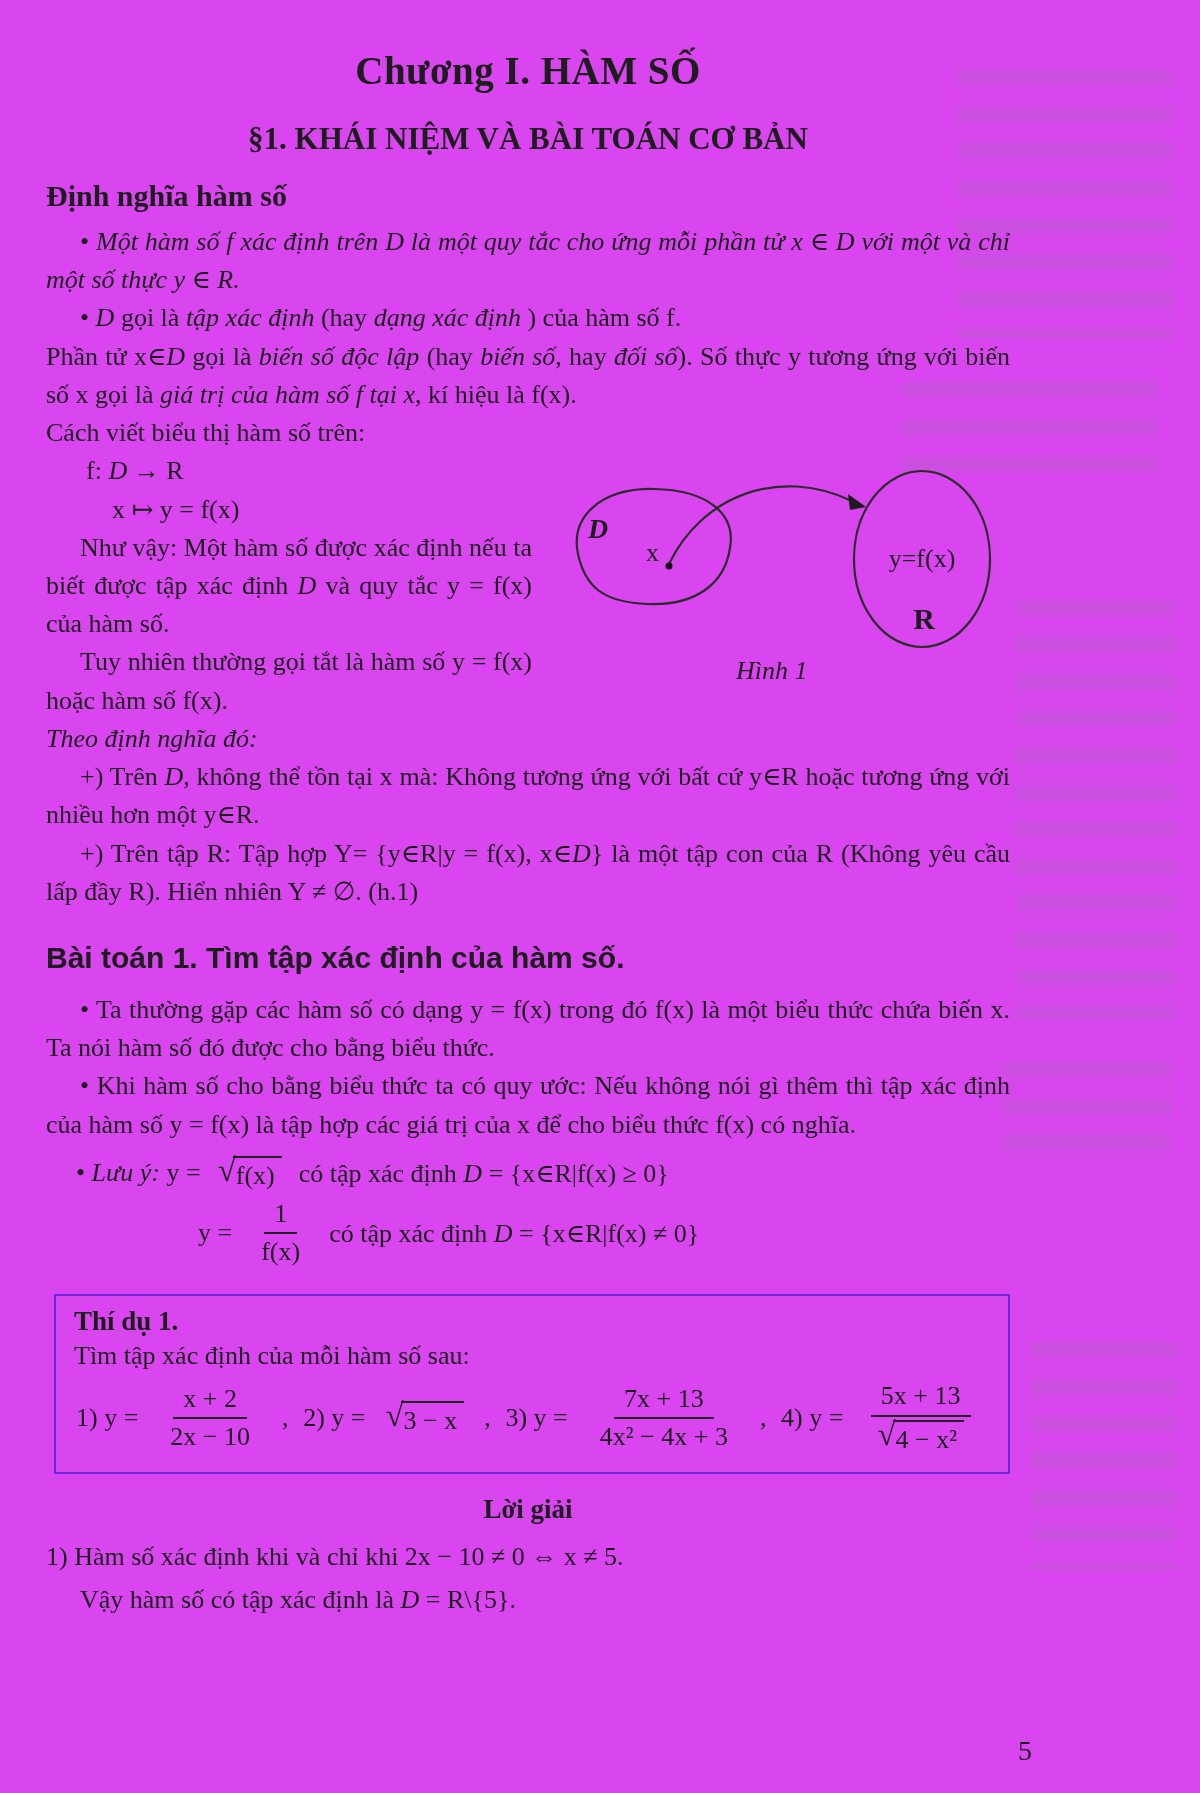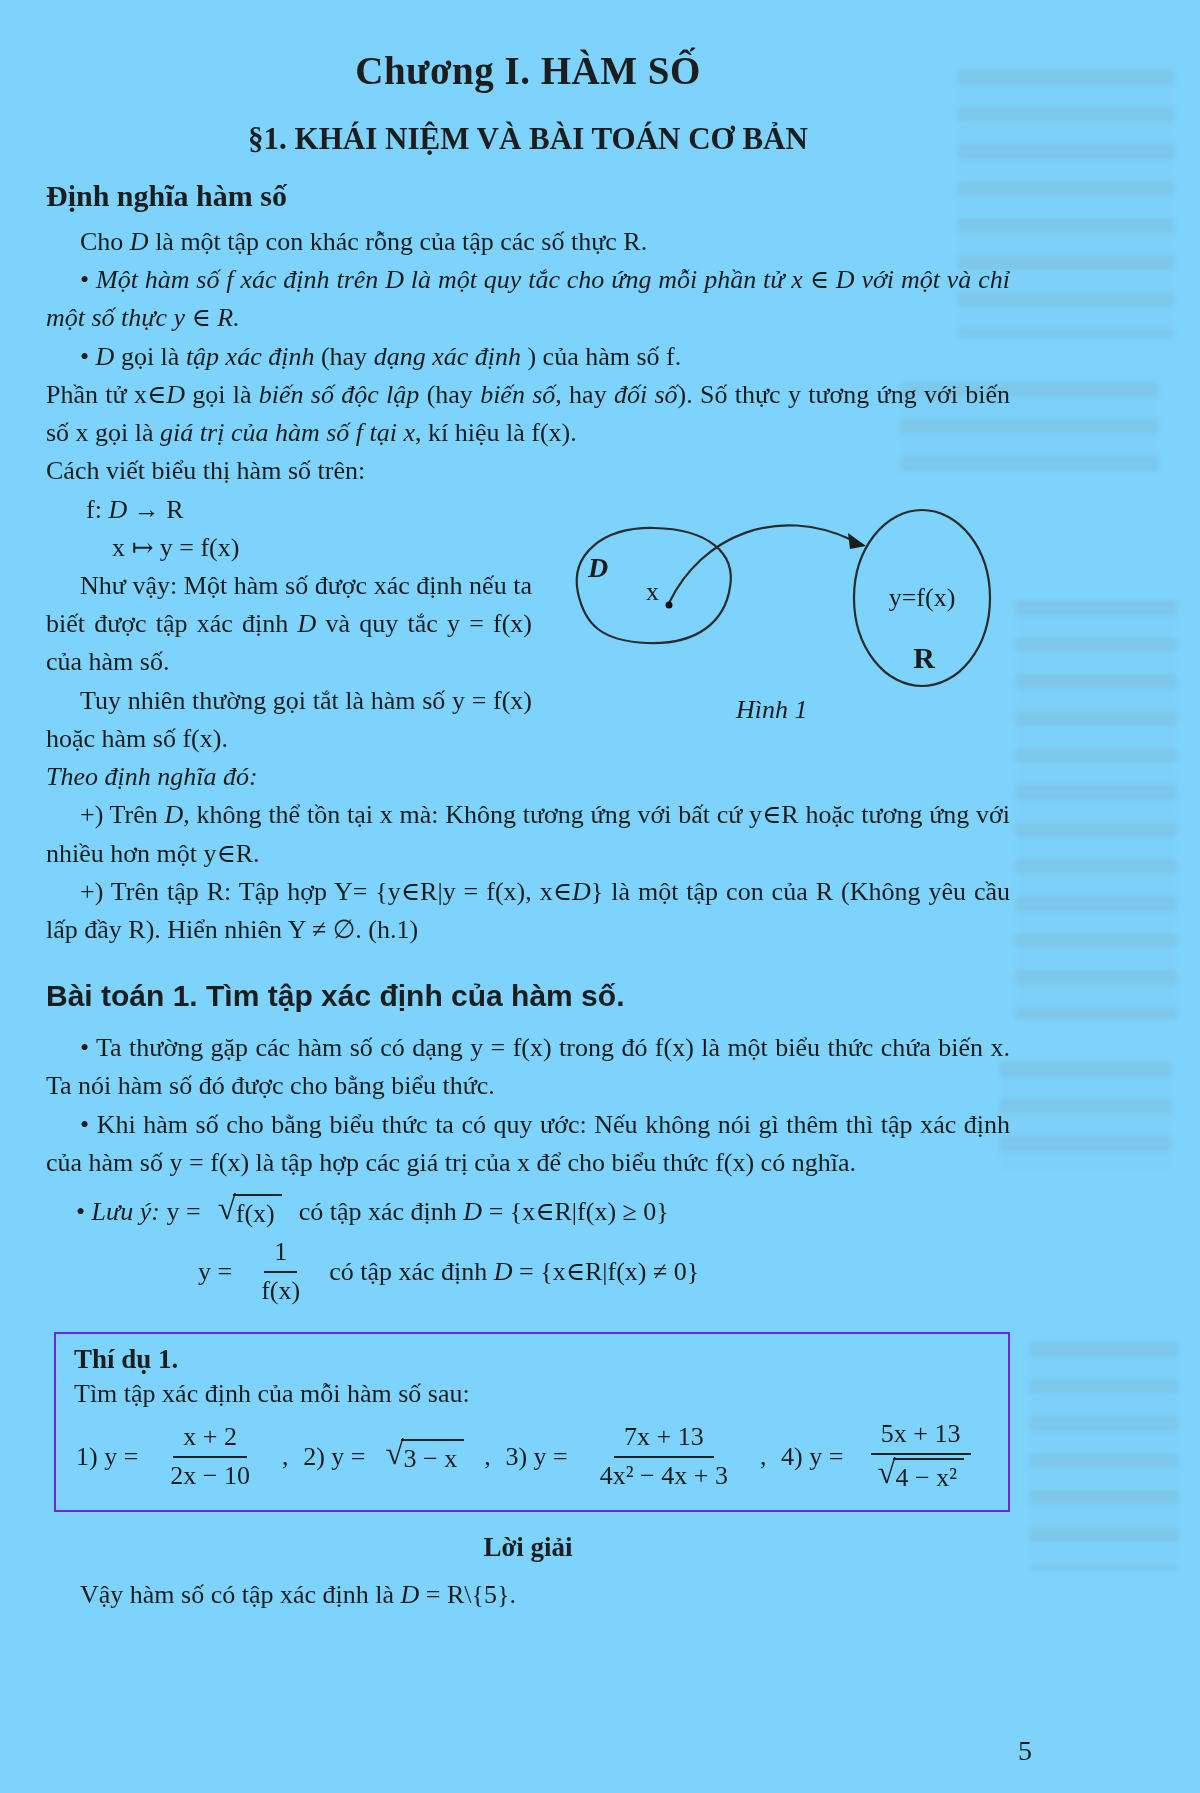--- a/index.html
+++ b/index.html
@@ -1,18 +1,18 @@
 <!DOCTYPE html>
 <html><head>
 <meta charset="utf-8">
 <style>
   html,body{margin:0;padding:0;}
   .page{
     width:1200px;height:1793px;position:relative;overflow:hidden;
-    background:#7dd3fc;color:#1d1d1d;
+    background:#d946ef;color:#1d1d1d;
     font-family:"Liberation Serif","DejaVu Serif",serif;
   }
   .content{position:relative;padding:44px 190px 0 46px;}
   .i{font-style:italic;}
   .chapter{text-align:center;font-size:39px;font-weight:bold;margin:4px 0 28px;letter-spacing:.5px;}
   .section{text-align:center;font-size:31px;font-weight:bold;margin:0 0 22px;}
   .defhead{font-size:30px;font-weight:bold;margin:0 0 10px;}
   p{margin:0;font-size:26px;line-height:1.47;text-align:justify;}
   .ind{text-indent:34px;}
   .fline1{margin-left:40px;text-align:left;}
@@ -60,21 +60,20 @@
   <div class="bleed b4"></div>
   <div class="bleed b5"></div>
 
   <div class="content">
 
     <h1 class="chapter">Chương I. HÀM SỐ</h1>
     <h2 class="section">§1. KHÁI NIỆM VÀ BÀI TOÁN CƠ BẢN</h2>
 
     <h3 class="defhead">Định nghĩa hàm số</h3>
 
-    <p class="ind"><span>Cho </span><span class="i">D</span><span> là một tập con khác rỗng của tập các số thực R.</span></p>
     <p class="ind"><span>•  </span><span class="i">Một hàm số f xác định trên </span><span class="i">D</span><span class="i"> là một quy tắc cho ứng mỗi phần tử x ∈ </span><span class="i">D</span><span class="i"> với một và chỉ một số thực y ∈ R.</span></p>
     <p class="ind"><span>•  </span><span class="i">D</span><span> gọi là </span><span class="i">tập xác định</span><span> (hay </span><span class="i">dạng xác định</span><span> ) của hàm số f.</span></p>
     <p><span>Phần tử x∈</span><span class="i">D</span><span> gọi là </span><span class="i">biến số độc lập</span><span> (hay </span><span class="i">biến số</span><span>, hay </span><span class="i">đối số</span><span>). Số thực y tương ứng với biến số x gọi là </span><span class="i">giá trị của hàm số f tại x</span><span>, kí hiệu là f(x).</span></p>
     <p>Cách viết biểu thị hàm số trên:</p>
 
     <div class="figure">
       <svg width="452" height="200" viewBox="0 0 452 200">
         <path class="stroke" d="M28,100 C20,62 52,34 104,35 C158,36 186,60 180,94 C175,128 148,152 97,150 C52,148 35,132 28,100 Z"></path>
         <ellipse class="stroke" cx="372" cy="105" rx="68" ry="88"></ellipse>
         <path class="stroke" d="M119,110 C152,42 228,12 302,47"></path>
@@ -161,18 +160,19 @@
                 <span class="rc">4 − x²</span>
               </span>
             </span>
           </span>
         </span>
 
       </div>
     </div>
 
     <div class="lgx">Lời giải</div>
+    <p class="sol">1)  Hàm số xác định khi và chỉ khi 2x − 10 ≠ 0 ⇔ x ≠ 5.</p>
     <p class="sol sol2"><span>Vậy hàm số có tập xác định là </span><span class="i">D</span><span> = R\{5}.</span></p>
 
   </div>
 
   <div class="pagenum">5</div>
 </div>
 
 </body></html>

